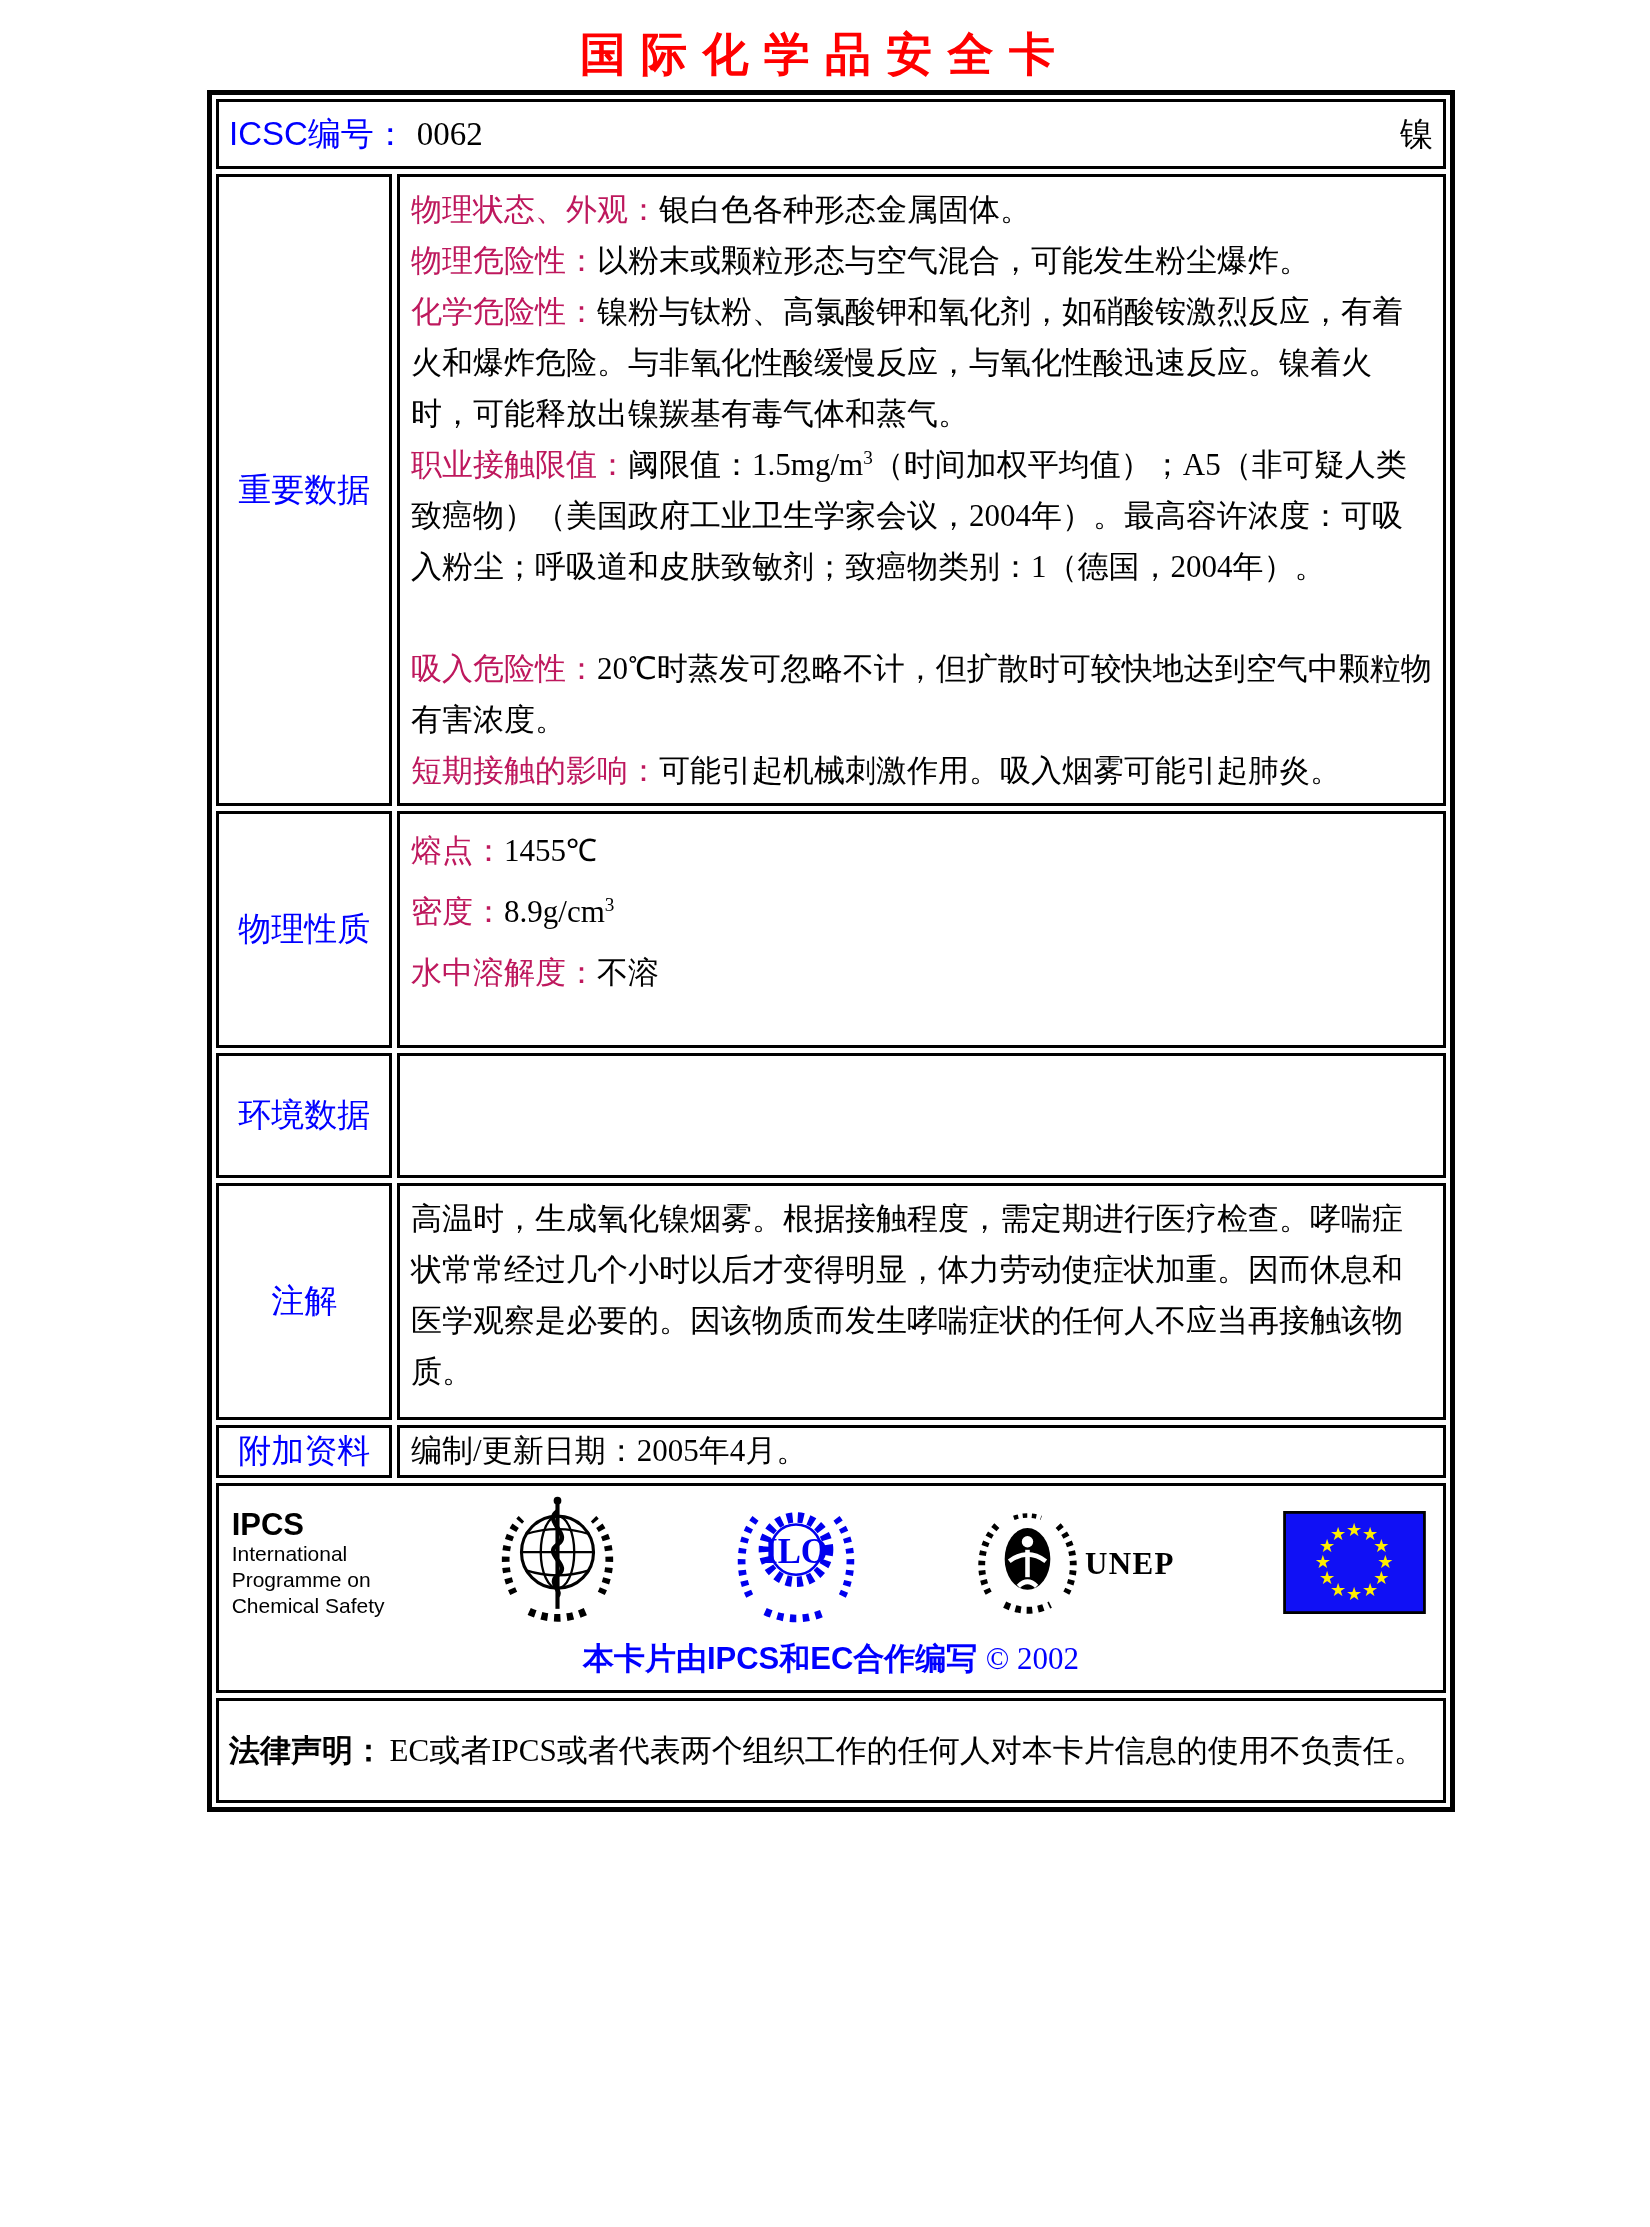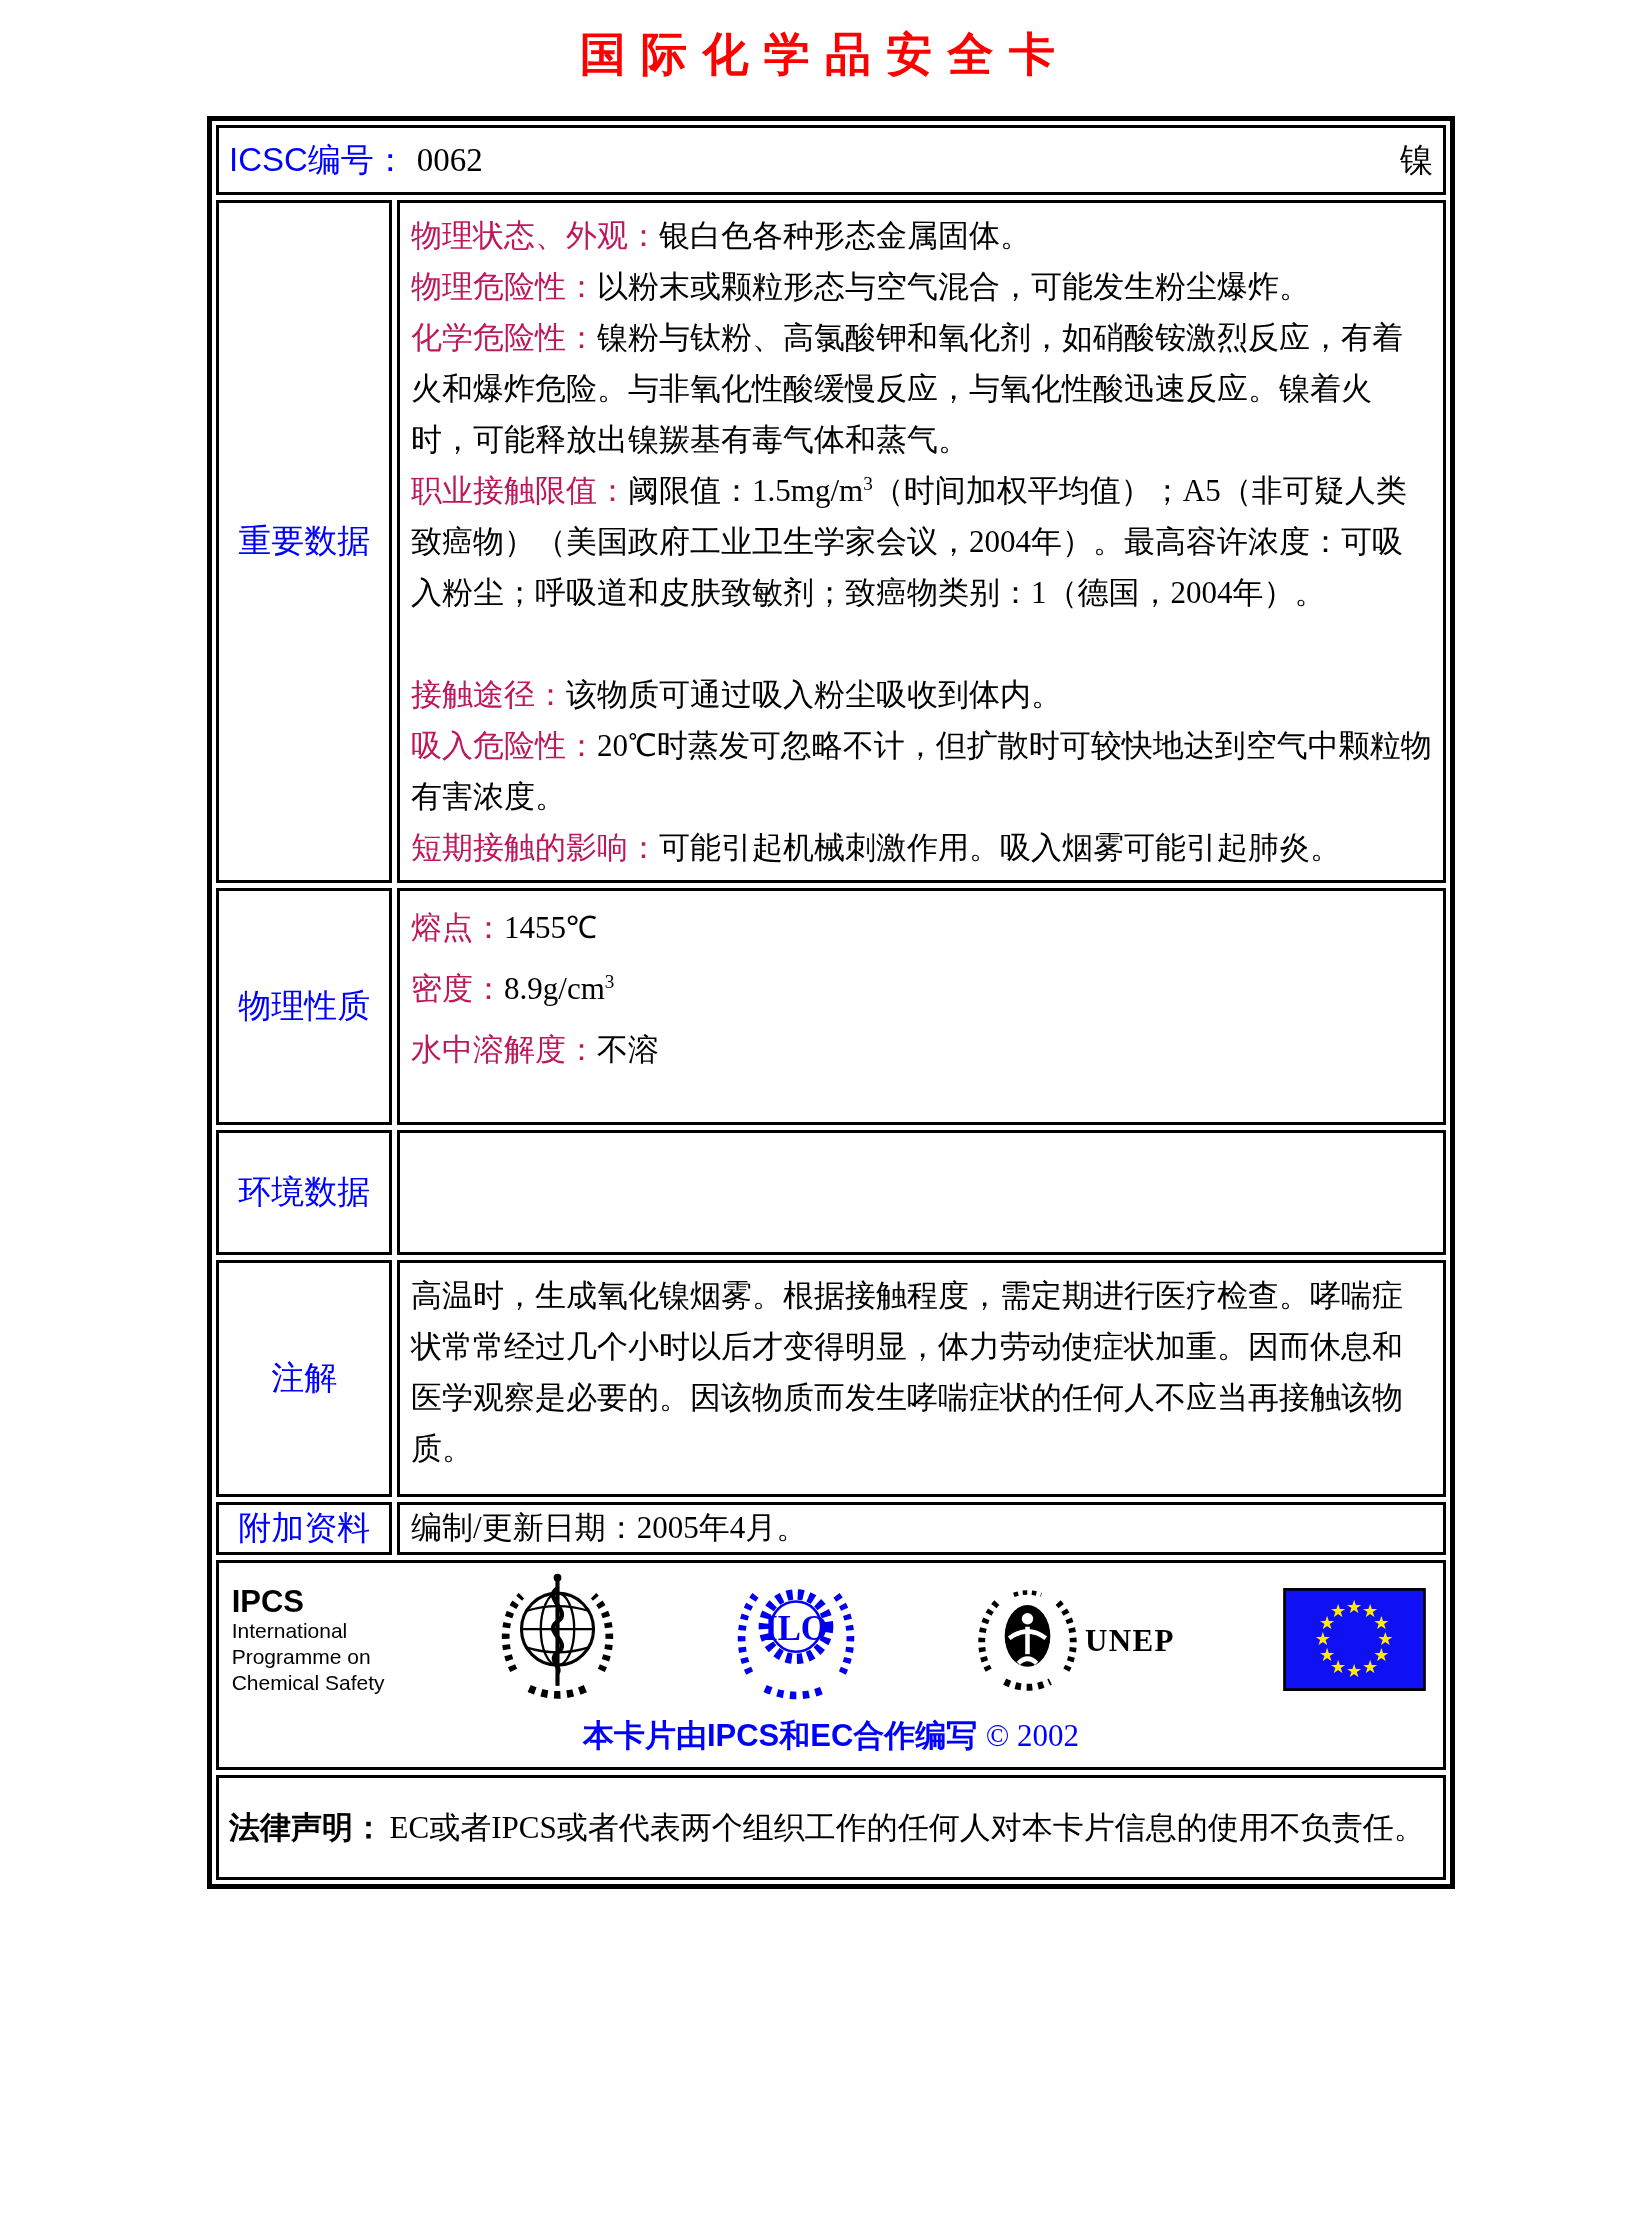--- a/index.html
+++ b/index.html
@@ -1,20 +1,20 @@
 <!DOCTYPE html>
 <html style="font-size:11px"><head>
 <meta charset="utf-8">
 <style>
   html,body{margin:0;padding:0;background:#fff;}
   body{width:1650px;height:2227px;position:relative;font-family:"Liberation Serif",serif;color:#000;}
   .page-title{position:absolute;top:24px;left:0;width:100%;text-align:center;
     font-size:46px;font-weight:bold;color:#FF0000;letter-spacing:15.3px;
     font-family:"Liberation Serif",serif;}
-  .card{position:absolute;left:207px;top:116px;width:1248px;box-sizing:border-box;
+  .card{position:absolute;left:207px;top:90px;width:1248px;box-sizing:border-box;
     border:5.6px solid #000;padding:4.2px;display:flex;flex-direction:column;gap:4.9px;background:#fff;}
   .row{display:flex;gap:4.9px;}
   .cell{border:3.5px solid #000;box-sizing:border-box;background:#fff;}
   .label-cell{flex:0 0 176px;display:flex;align-items:center;justify-content:center;
     color:#0000FF;font-family:"Liberation Sans",sans-serif;font-size:33px;text-align:center;}
   .content-cell{flex:1;}
   
   .header-cell{width:100%;min-height:70px;display:flex;align-items:center;
     padding:0 9.8px;font-size:33px;}
   .hdr-label{color:#0000FF;font-family:"Liberation Sans",sans-serif;}
@@ -64,21 +64,20 @@
   </div>
 
   <div class="row">
     <div class="cell label-cell">重要数据</div>
     <div class="cell content-cell body-text" id="important-paragraphs">
         <div class="para"><span class="lbl">物理状态、外观：</span><span>银白色各种形态金属固体。</span></div>
         <div class="para"><span class="lbl">物理危险性：</span><span>以粉末或颗粒形态与空气混合，可能发生粉尘爆炸。</span></div>
         <div class="para"><span class="lbl">化学危险性：</span><span>镍粉与钛粉、高氯酸钾和氧化剂，如硝酸铵激烈反应，有着火和爆炸危险。与非氧化性酸缓慢反应，与氧化性酸迅速反应。镍着火时，可能释放出镍羰基有毒气体和蒸气。</span></div>
         <div class="para"><span class="lbl">职业接触限值：</span><span>阈限值：1.5mg/m<sup>3</sup>（时间加权平均值）；A5（非可疑人类致癌物）（美国政府工业卫生学家会议，2004年）。最高容许浓度：可吸入粉尘；呼吸道和皮肤致敏剂；致癌物类别：1（德国，2004年）。</span></div>
         <div class="para spacer"></div>
-        <div class="para"><span class="lbl">接触途径：</span><span>该物质可通过吸入粉尘吸收到体内。</span></div>
         <div class="para"><span class="lbl">吸入危险性：</span><span>20℃时蒸发可忽略不计，但扩散时可较快地达到空气中颗粒物有害浓度。</span></div>
         <div class="para"><span class="lbl">短期接触的影响：</span><span>可能引起机械刺激作用。吸入烟雾可能引起肺炎。</span></div>
       </div>
   </div>
 
   <div class="row">
     <div class="cell label-cell">物理性质</div>
     <div class="cell content-cell props min-r3" id="physical-props">
         <div class="para"><span class="lbl">熔点：</span><span>1455℃</span></div>
         <div class="para"><span class="lbl">密度：</span><span>8.9g/cm<sup>3</sup></span></div>

